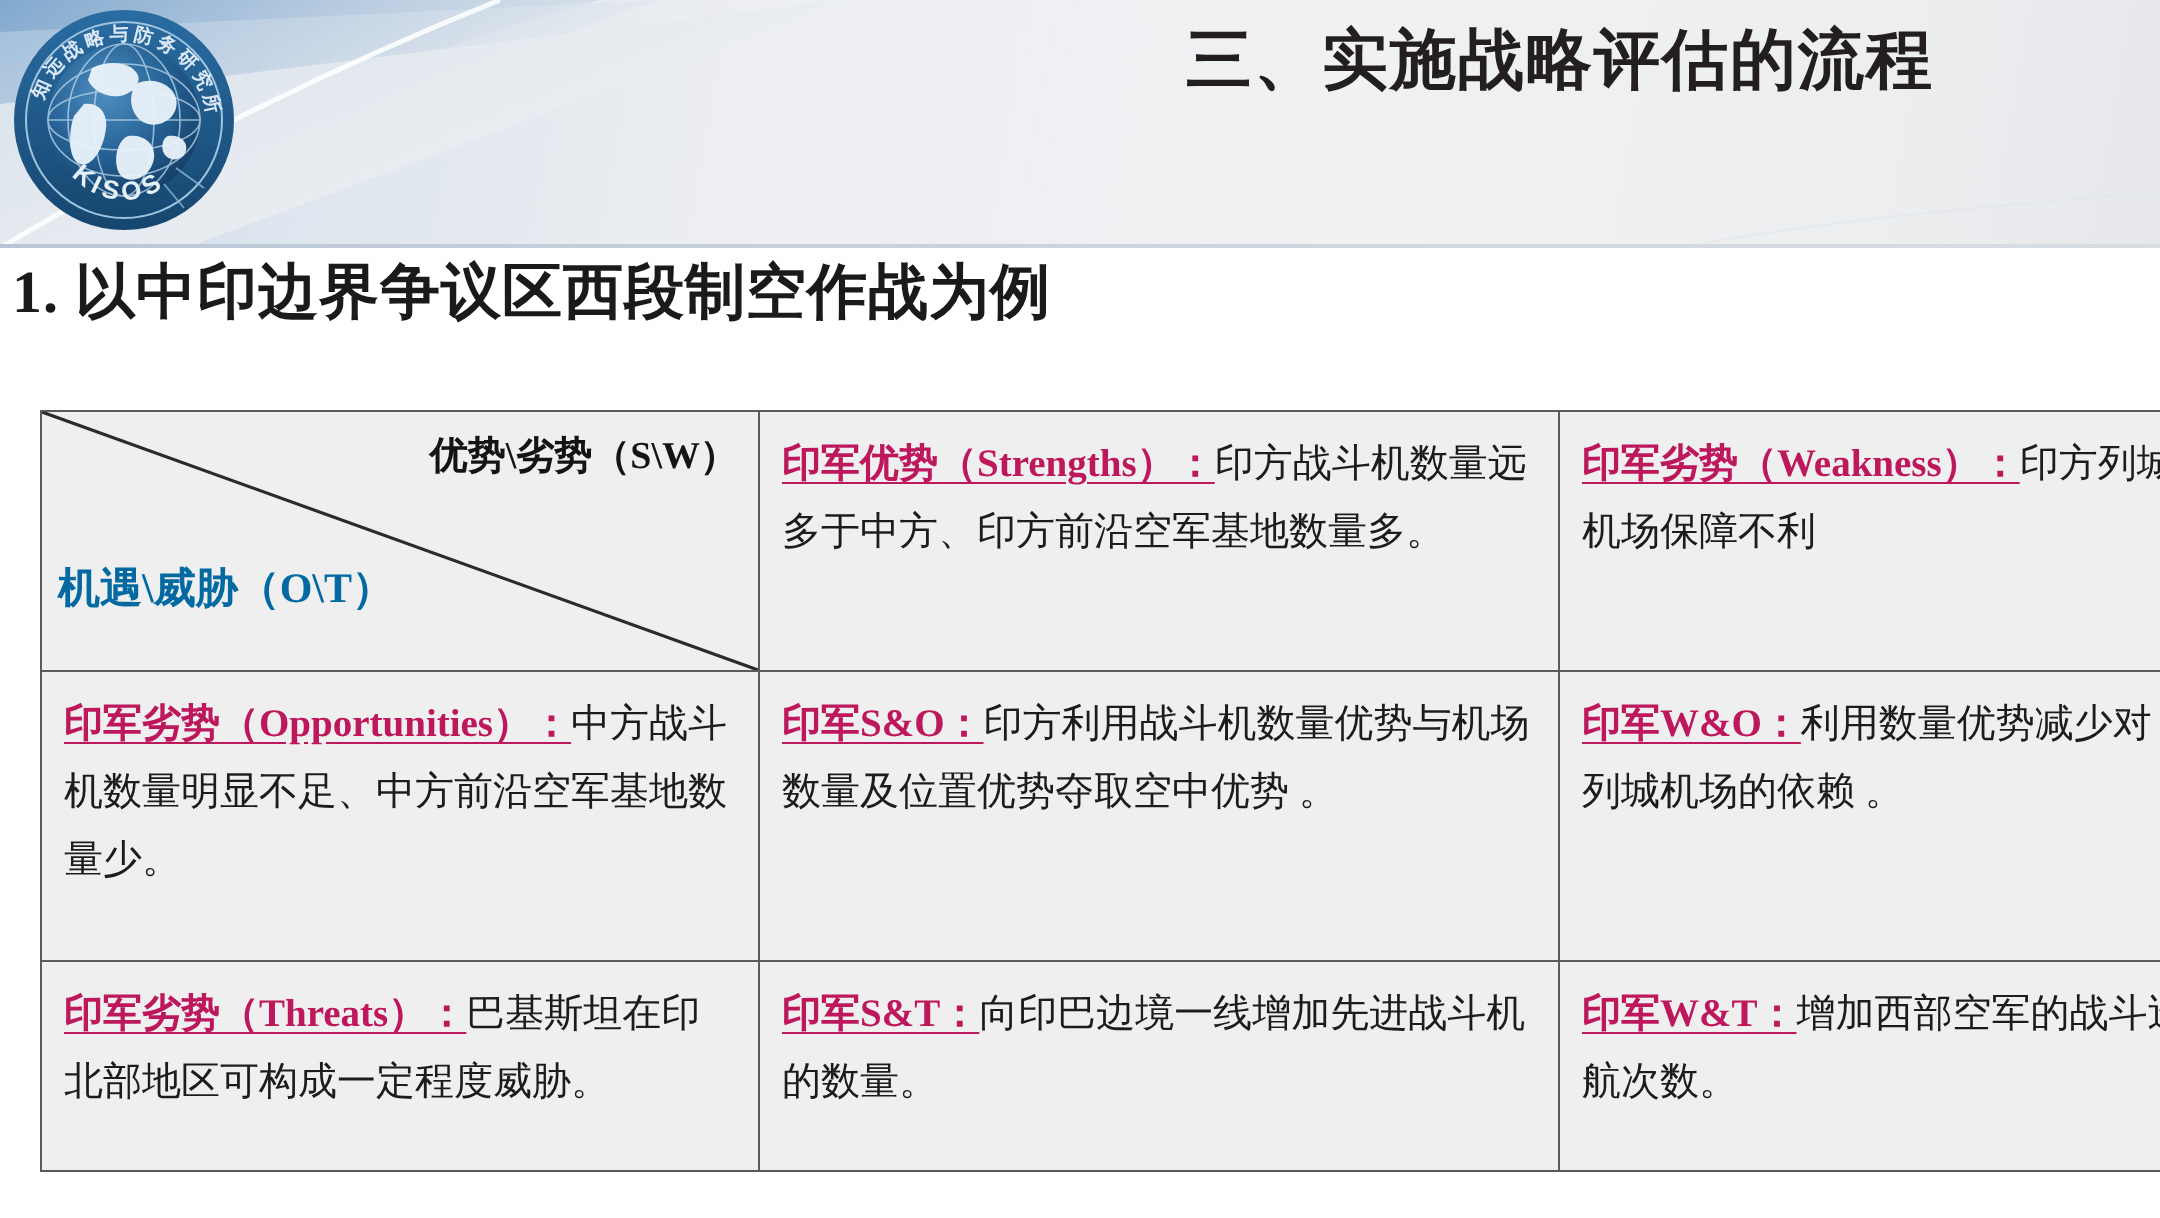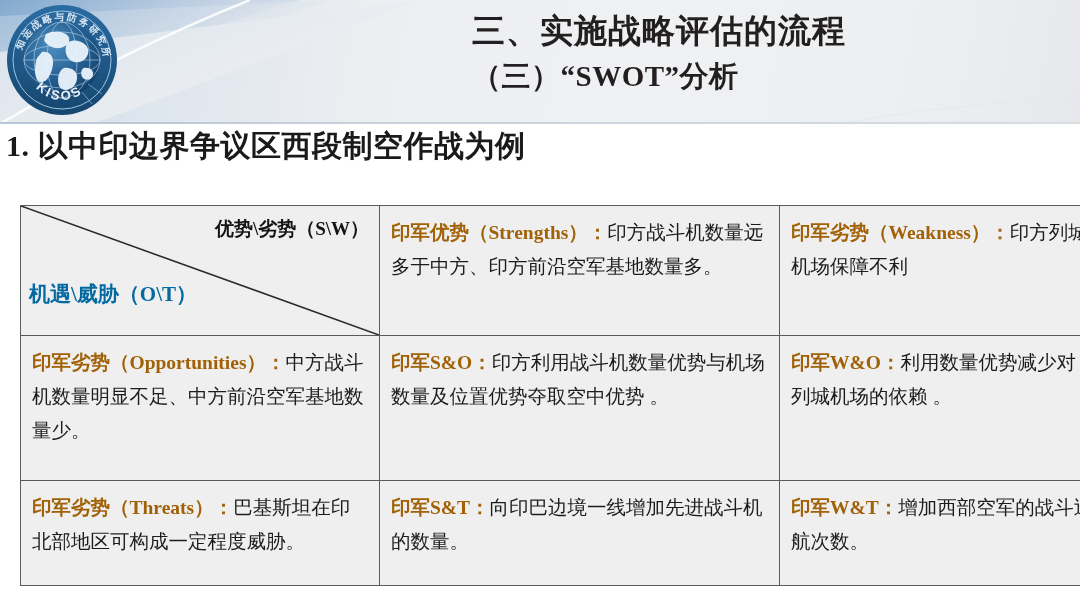--- a/index.html
+++ b/index.html
@@ -41,23 +41,23 @@
   
   .logo {
     position: absolute;
     left: 6px; top: 4px;
     width: 112px; height: 112px;
   }
 
   
   .header-titles {
     position: absolute;
-    right: 8px;
+    right: 0;
     top: 8px;
-    text-align: left;
+    text-align: center;
     width: 600px;
   }
   .header-title-main {
     font-size: 33px;
     font-weight: 700;
     color: #231f20;
     letter-spacing: 1px;
     line-height: 46px;
     white-space: nowrap;
   }
@@ -136,22 +136,23 @@
     left: 8px;
     bottom: 24px;
     font-size: 21px;
     font-weight: 700;
     color: #0369a1;
     white-space: nowrap;
   }
 
   .cell-label {
     font-weight: 700;
+    text-decoration: underline;
     text-underline-offset: 3px;
-    color: #a16207;
+    color: #be185d;
     margin-top: 48px;
   }
   .cell-body {
     color: #1c1c1c;
     margin-top: 29px;
   }
 </style>
 </head>
 <body>
 
@@ -223,21 +224,20 @@
     <text font-family="'Liberation Sans', sans-serif" font-size="9.5" font-weight="bold" fill="#dce9f5" letter-spacing="2.2">
       <textPath href="#arcTop" startOffset="9%">知远战略与防务研究所</textPath>
     </text>
     <text font-family="'Liberation Sans', sans-serif" font-size="13" font-weight="bold" fill="#e6f0f9" letter-spacing="2.5">
       <textPath href="#arcBottom" startOffset="22%">KISOS</textPath>
     </text>
   </svg>
 
   <div class="header-titles">
     <div class="header-title-main">三、实施战略评估的流程</div>
-    <div class="header-title-sub">（三）“SWOT”分析</div>
   </div>
 </div>
 
 <div class="section-subtitle">1. 以中印边界争议区西段制空作战为例</div>
 
 <table class="swot-table">
   <tbody>
       <tr class="row-1">
     <td class="col-1 corner-cell">
       <svg class="corner-diagonal" viewBox="0 0 358 130" preserveAspectRatio="none">

